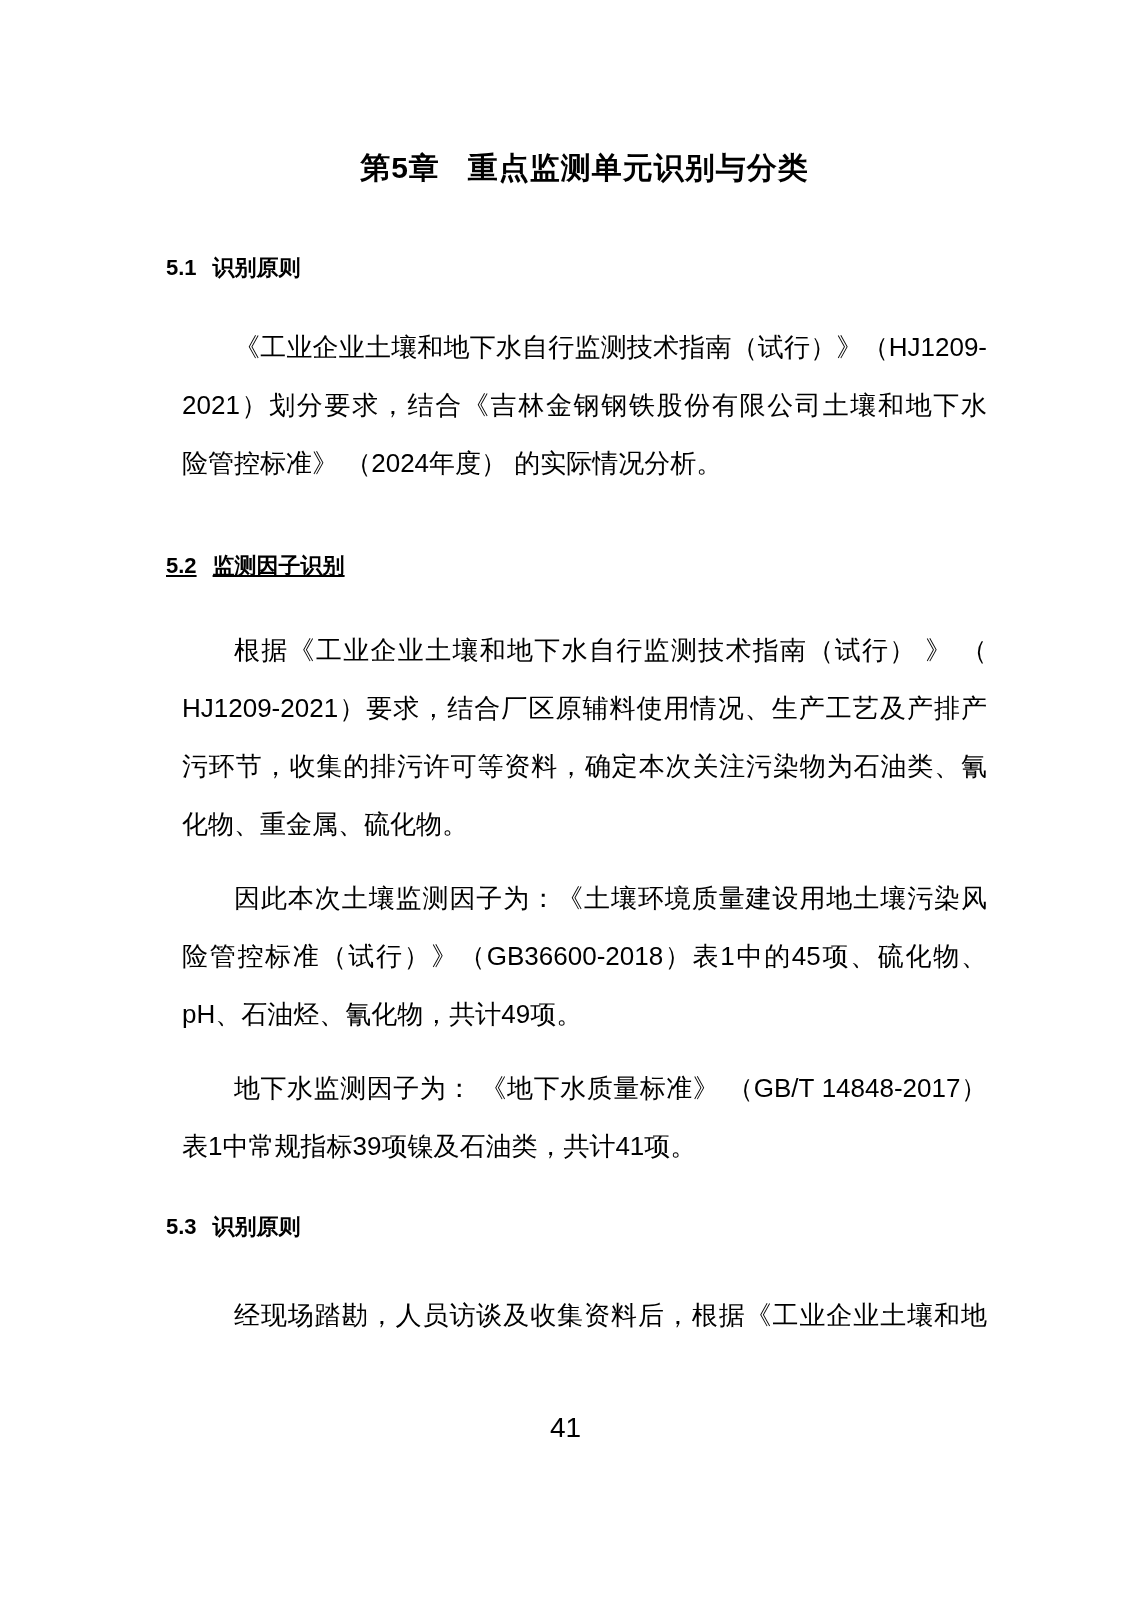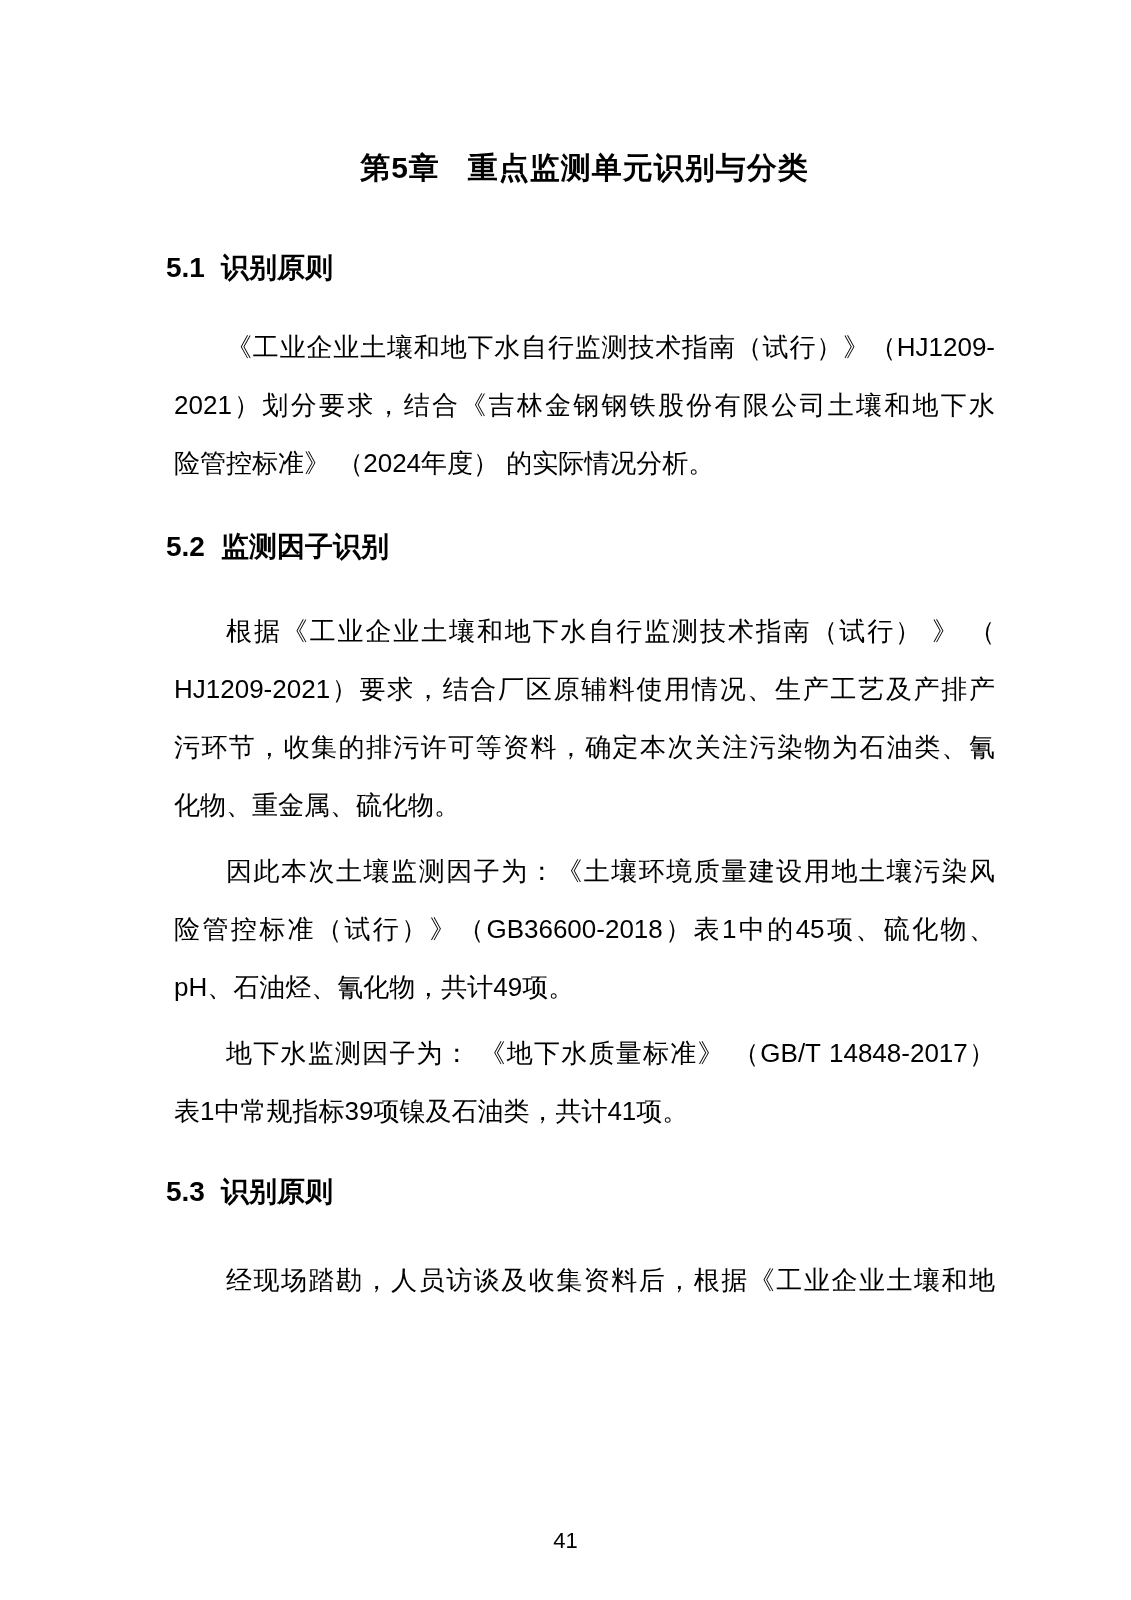--- a/index.html
+++ b/index.html
@@ -24,32 +24,32 @@
     text-align: center;
     font-size: 30px;
     line-height: 40px;
     font-weight: bold;
     letter-spacing: 1px;
     white-space: nowrap;
   }
   .chapter-title .title-text { margin-left: 28px; }
   
   .sec-heading {
-    font-size: 28px;
+    font-size: 22px;
     line-height: 28px;
     font-weight: bold;
     margin: 0;
     white-space: nowrap;
   }
   .sec-heading .sec-label { margin-left: 16px; }
   .mt-h1 { margin-top: 66px; }
-  .mt-h2 { margin-top: 41px; }
+  .mt-h2 { margin-top: 60px; text-decoration: underline; }
   .mt-h3 { margin-top: 38px; }
   
-  .para { margin: 8px; }
+  .para { margin: 16px; }
   .mt-p1 { margin-top: 36px; }
   .mt-p2 { margin-top: 41px; }
   .mt-p3 { margin-top: 8px; }
   .mt-p4 { margin-top: 6px; }
   .mt-p5 { margin-top: 45px; }
   .line {
     font-size: 26px;
     line-height: 58px;
     height: 58px;
     white-space: nowrap;
@@ -58,25 +58,25 @@
   .line.just {
     white-space: normal;
     text-align: justify;
     text-align-last: justify;
     text-justify: inter-character;
   }
   .line.indent { padding-left: 52px; }
   
   .page-number {
     position: absolute;
-    top: 1527px;
+    top: 1414px;
     left: 0;
     right: 0;
     text-align: center;
-    font-size: 22px;
+    font-size: 28px;
     line-height: 28px;
     margin-left: 12px;
   }
 </style>
 </head>
 <body>
 
 <div class="page">
 
   <h1 class="chapter-title">

